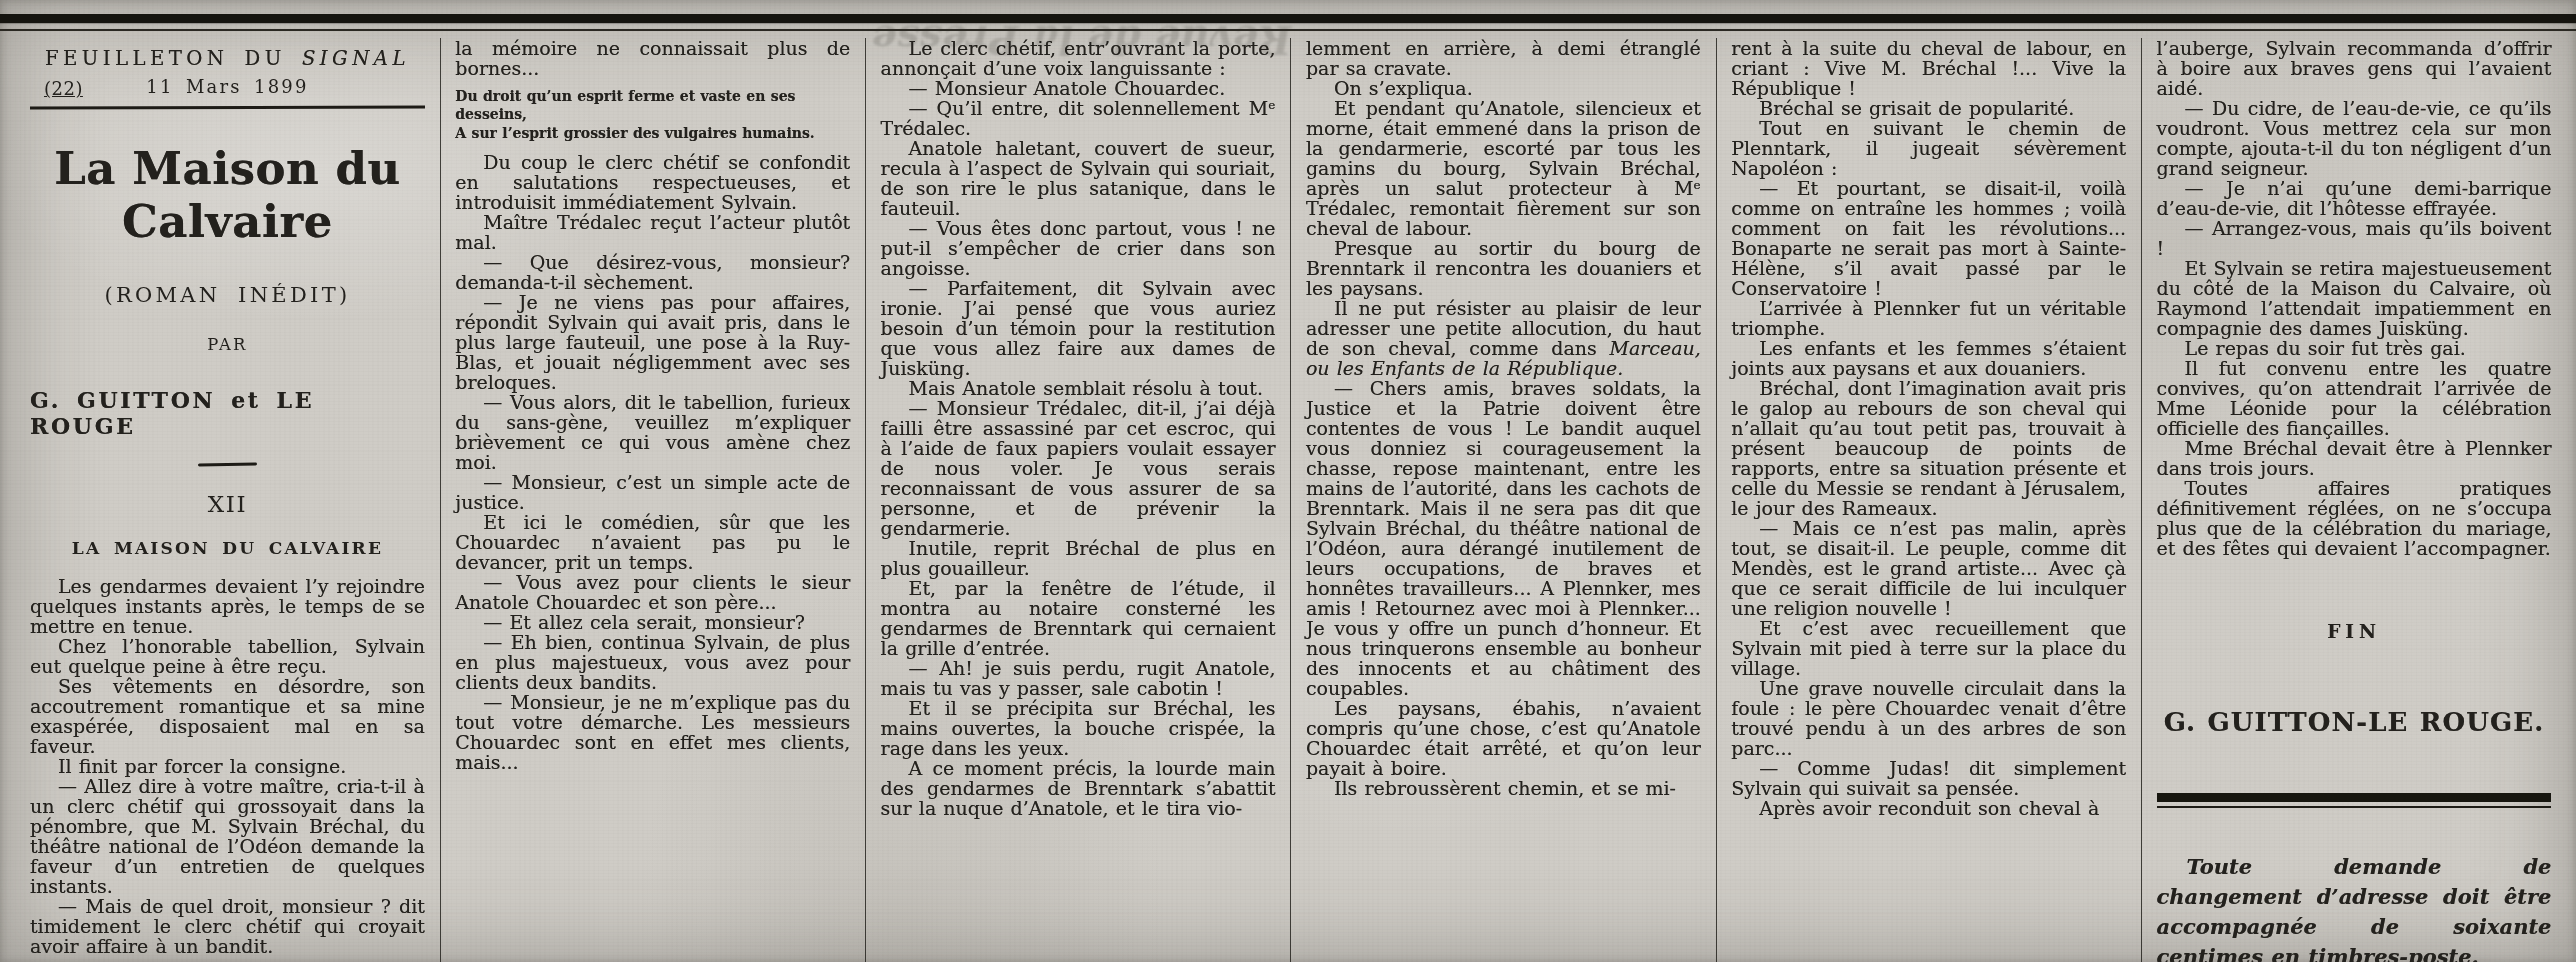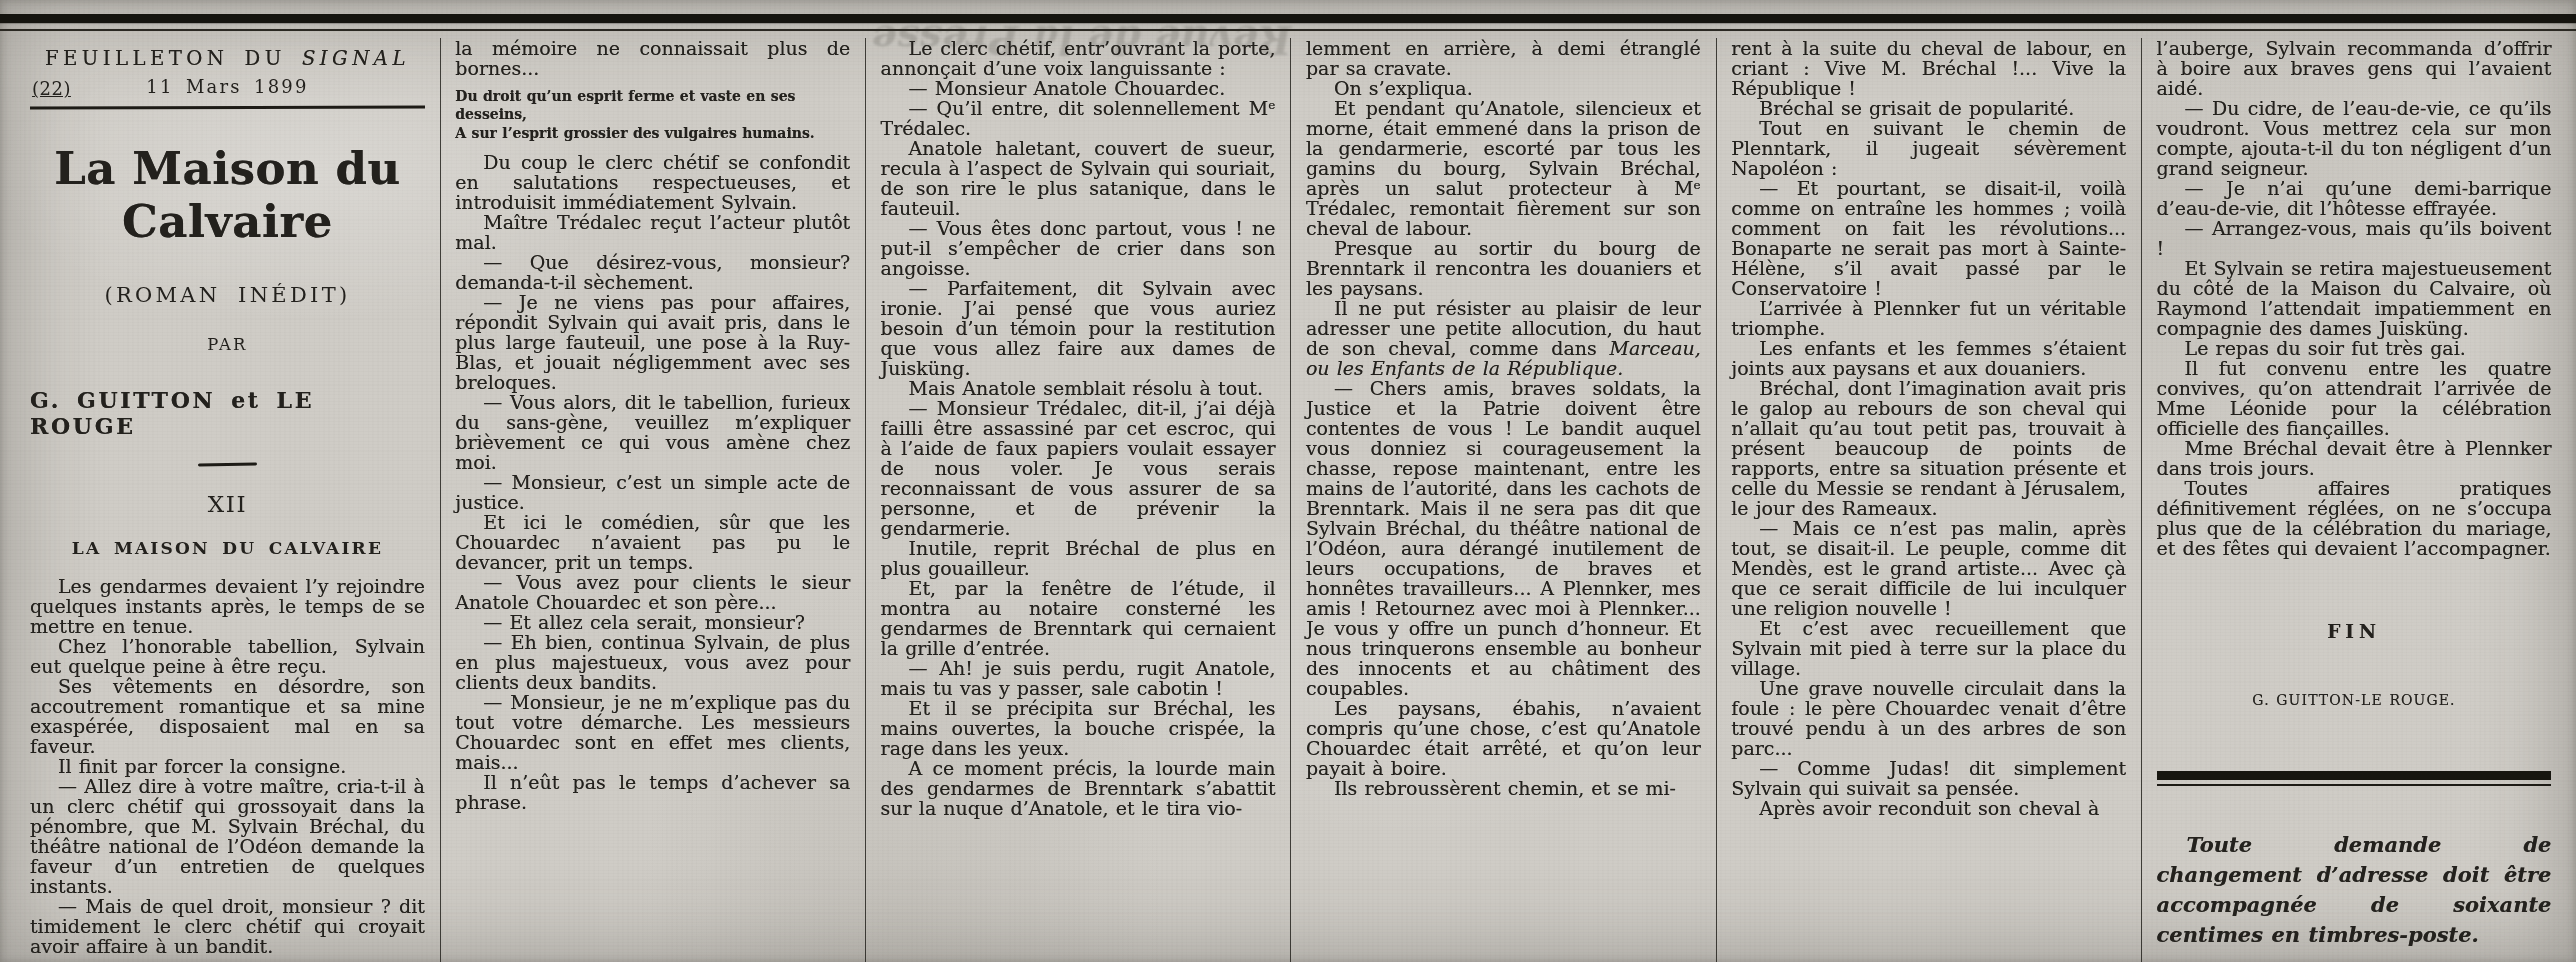--- a/index.html
+++ b/index.html
@@ -53,43 +53,43 @@
     word-spacing:0.5px;
   }
   .body p i{font-style:italic;}
   .body p.fin{
     text-indent:0;text-align:center;
     font-weight:bold;font-size:18.6px;letter-spacing:4.9px;
     margin-top:64px;
   }
   .body p.sig{
     text-indent:0;text-align:center;
-    font-weight:normal;font-size:14px;letter-spacing:1.1px;
-    margin-top:48px;
+    font-weight:bold;font-size:26px;letter-spacing:1.1px;
+    margin-top:70px;
   }
   .body .col-rule{
     margin-top:61px;height:8.7px;background:#17160f;position:relative;
   }
   .body .col-rule::after{
     content:'';position:absolute;left:0;right:0;top:12.6px;height:2.2px;background:#1d1b15;
   }
   .body p.notice{
     margin-top:50px;
     font-style:italic;font-weight:bold;
     font-size:21px;line-height:30px;
     text-indent:30px;
   }
   
   header{display:block;padding-top:8.7px;}
   .feuil-line{
     text-align:center;font-size:19.7px;letter-spacing:4.4px;word-spacing:5.5px;
     text-shadow:0 0 0.5px rgba(38,36,31,0.6);
   }
   .issue-row{position:relative;margin-top:6.6px;height:22px;font-size:18px;}
-  .issue-no{position:absolute;left:2px;top:2.2px;letter-spacing:0.5px;text-decoration:underline;}
+  .issue-no{position:absolute;left:14px;top:2.2px;letter-spacing:0.5px;text-decoration:underline;}
   .issue-date{display:block;text-align:center;letter-spacing:2.2px;word-spacing:4.4px;}
   .head-rule{margin-top:7.6px;height:2.7px;background:#1d1b16;transform:rotate(-0.15deg);}
   h1.title{
     margin:33px 0 0;text-align:center;
     font-size:45px;font-weight:bold;letter-spacing:0.5px;
     text-shadow:0 0 0.5px rgba(25,24,20,0.7);
   }
   .subtitle{margin-top:35px;text-align:center;font-size:21px;letter-spacing:3.3px;word-spacing:7.6px;}
   .par{margin-top:28px;text-align:center;font-size:16.4px;letter-spacing:2.2px;}
   .authors{
@@ -151,21 +151,20 @@
           <p class="bp">Maître Trédalec reçut l’acteur plutôt mal.</p>
           <p class="bp">— Que désirez-vous, monsieur? demanda-t-il sèchement.</p>
           <p class="bp">— Je ne viens pas pour affaires, répondit Sylvain qui avait pris, dans le plus large fauteuil, une pose à la Ruy-Blas, et jouait négligemment avec ses breloques.</p>
           <p class="bp">— Vous alors, dit le tabellion, furieux du sans-gène, veuillez m’expliquer brièvement ce qui vous amène chez moi.</p>
           <p class="bp">— Monsieur, c’est un simple acte de justice.</p>
           <p class="bp">Et ici le comédien, sûr que les Chouardec n’avaient pas pu le devancer, prit un temps.</p>
           <p class="bp">— Vous avez pour clients le sieur Anatole Chouardec et son père...</p>
           <p class="bp">— Et allez cela serait, monsieur?</p>
           <p class="bp">— Eh bien, continua Sylvain, de plus en plus majestueux, vous avez pour clients deux bandits.</p>
           <p class="bp">— Monsieur, je ne m’explique pas du tout votre démarche. Les messieurs Chouardec sont en effet mes clients, mais...</p>
-          <p class="bp">Il n’eût pas le temps d’achever sa phrase.</p>
         </div>
     </div>
 
     <div class="col">
       <div class="body">
           <p class="bp">Le clerc chétif, entr’ouvrant la porte, annonçait d’une voix languissante :</p>
           <p class="bp">— Monsieur Anatole Chouardec.</p>
           <p class="bp">— Qu’il entre, dit solennellement Mᵉ Trédalec.</p>
           <p class="bp">Anatole haletant, couvert de sueur, recula à l’aspect de Sylvain qui souriait, de son rire le plus satanique, dans le fauteuil.</p>
           <p class="bp">— Vous êtes donc partout, vous ! ne put-il s’empêcher de crier dans son angoisse.</p>

